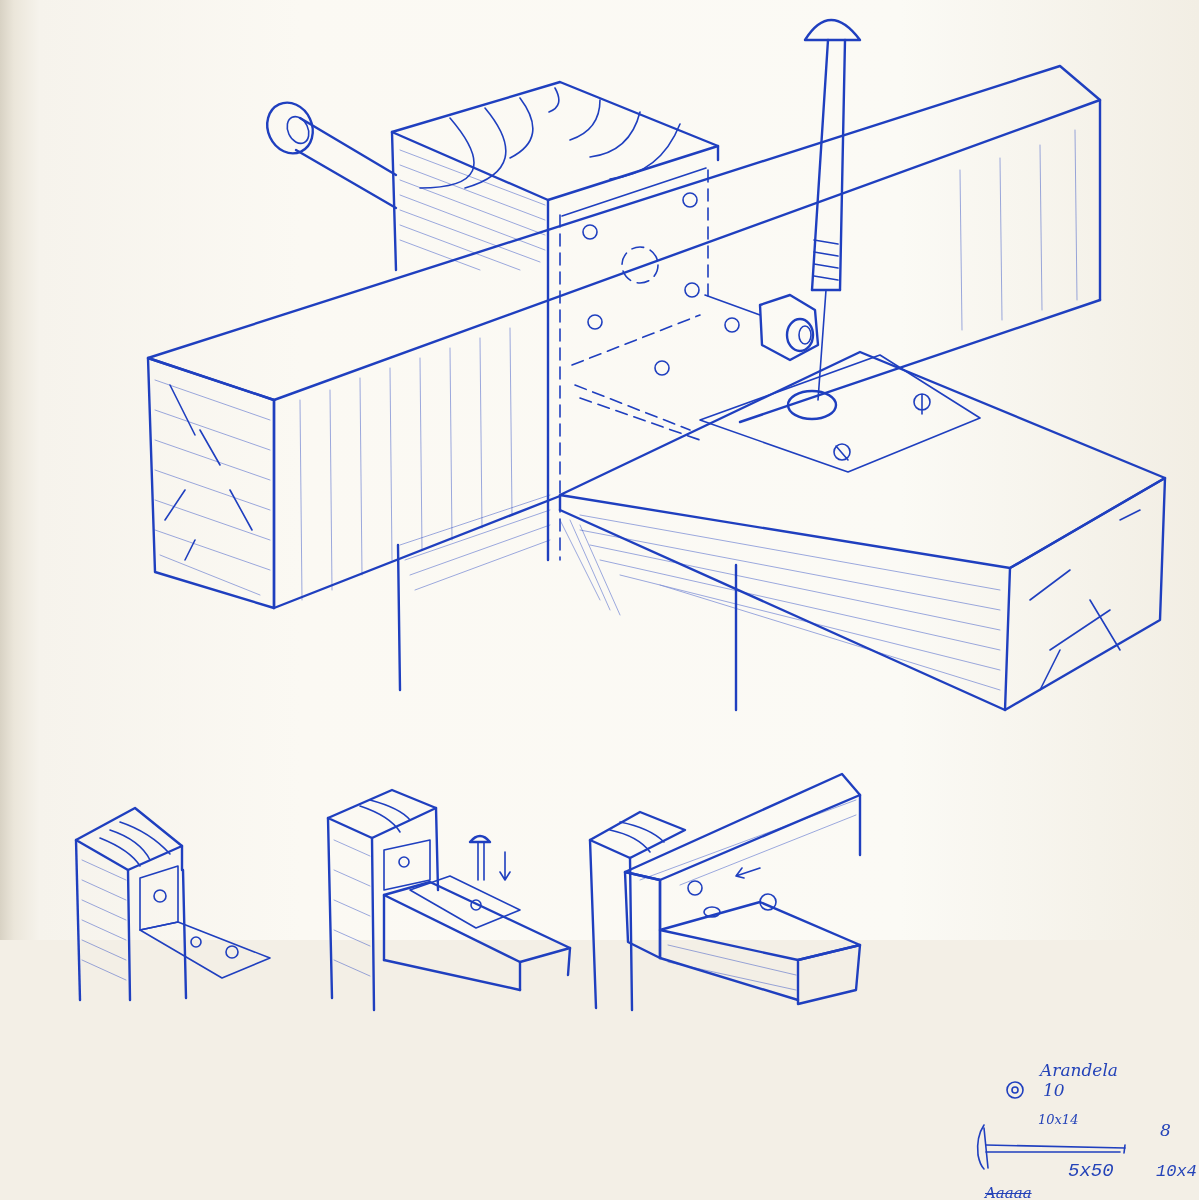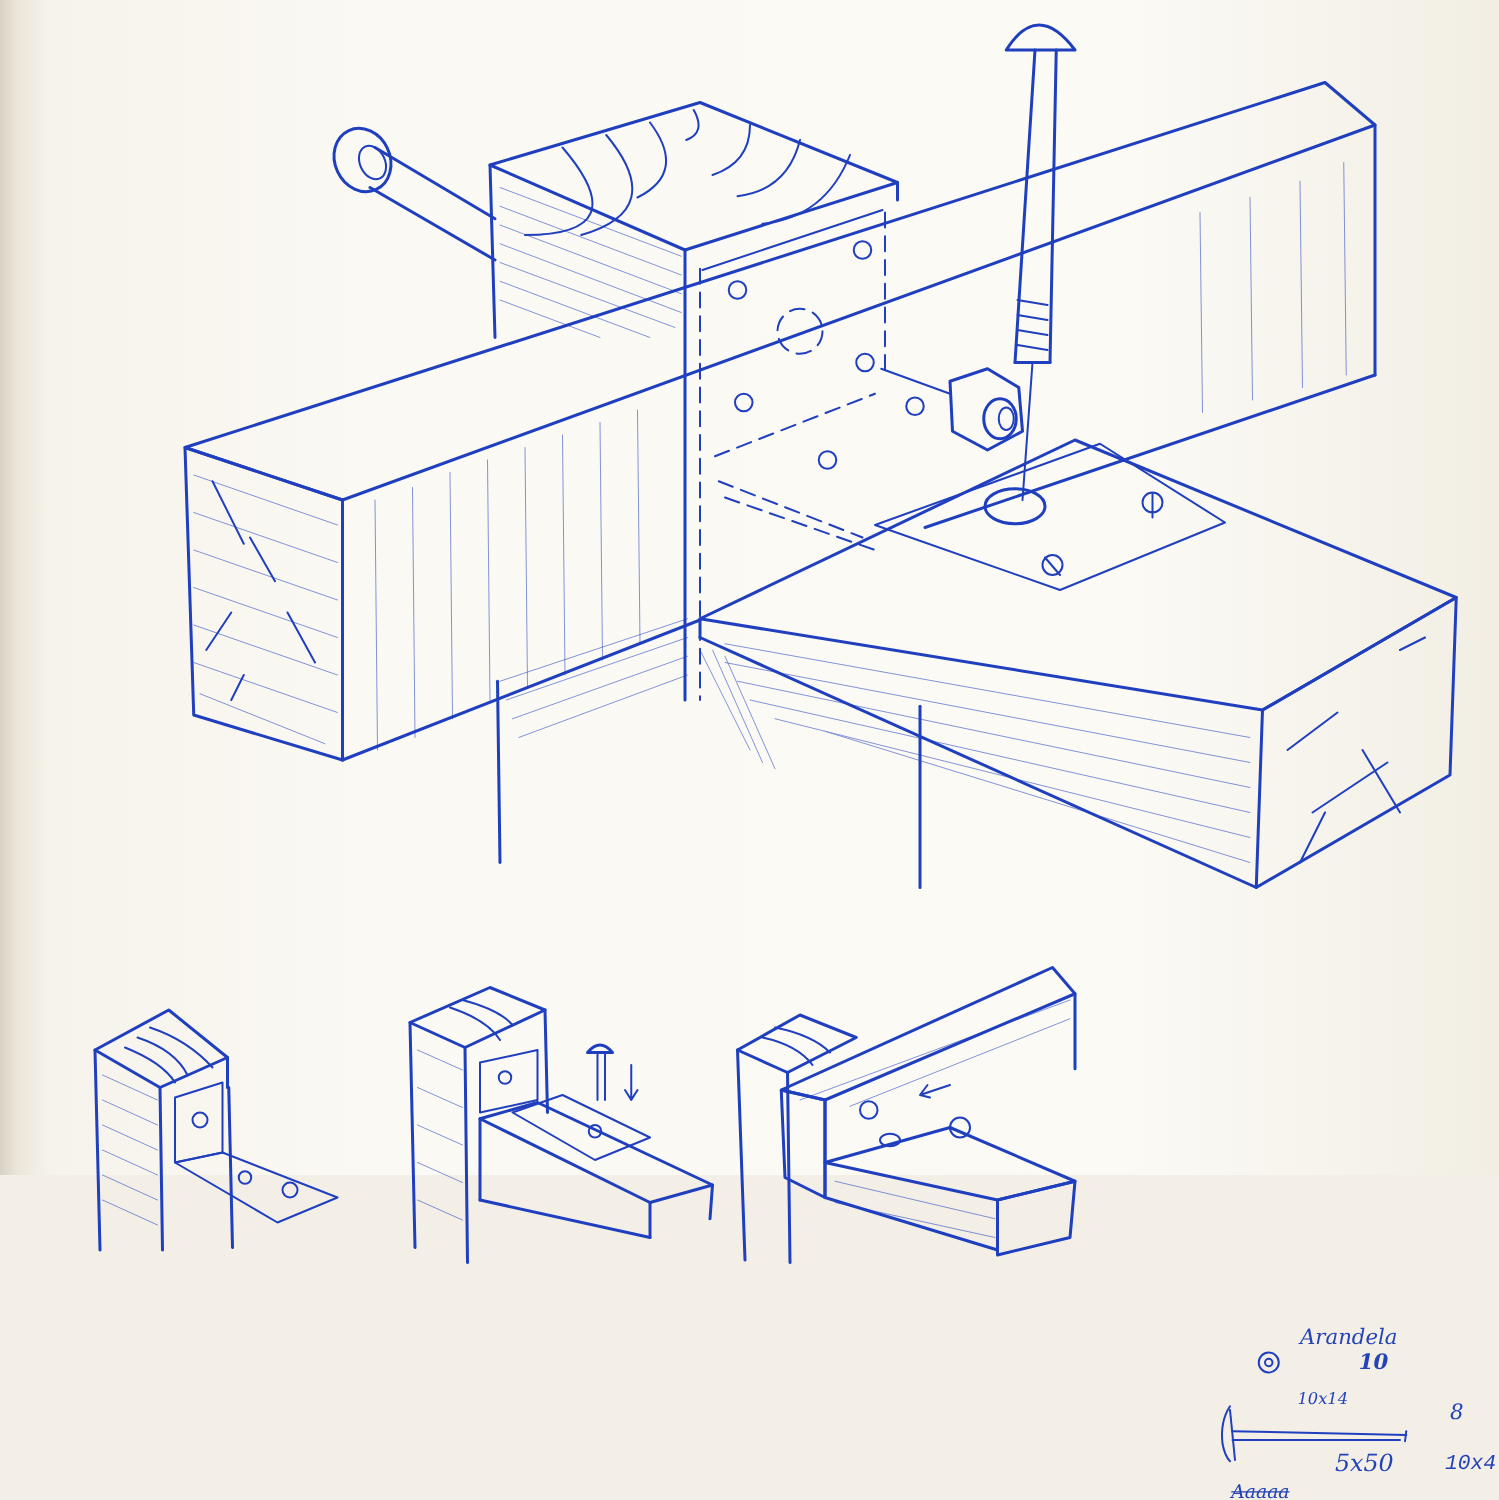--- a/index.html
+++ b/index.html
@@ -223,20 +223,20 @@
     <line class="ink med" x1="984" y1="1128" x2="988" y2="1168"></line>
     <line class="ink med" x1="986" y1="1145" x2="1125" y2="1148"></line>
     <line class="ink med" x1="986" y1="1152" x2="1120" y2="1152"></line>
     <line class="ink med" x1="1125" y1="1145" x2="1124" y2="1153"></line>
     <circle class="ink med" cx="1015" cy="1090" r="8"></circle>
     <circle class="ink med" cx="1015" cy="1090" r="3"></circle>
   </g>
 </svg>
 
 <div class="note" style="left:1040px;top:1060px;font-size:17px;">Arandela</div>
-<div class="note" style="left:1087px;top:1080px;font-size:17px;font-weight:bold;">10</div>
+<div class="note" style="left:1043px;top:1080px;font-size:17px;">10</div>
 <div class="note" style="left:1038px;top:1112px;font-size:13px;">10x14</div>
-<div class="note" style="left:1068px;top:1160px;font-size:19px;">5x50</div>
+<div class="note" style="left:1068px;top:1160px;font-size:19px;font-family:Liberation Mono, monospace;">5x50</div>
 <div class="note" style="left:1156px;top:1162px;font-size:17px;font-family:Liberation Mono, monospace;">10x4</div>
 <div class="note" style="left:1160px;top:1120px;font-size:17px;">8</div>
 <div class="note" style="left:985px;top:1184px;font-size:15px;text-decoration:line-through;">Aaaaa</div>
 
 </div>
 
 </body></html>

